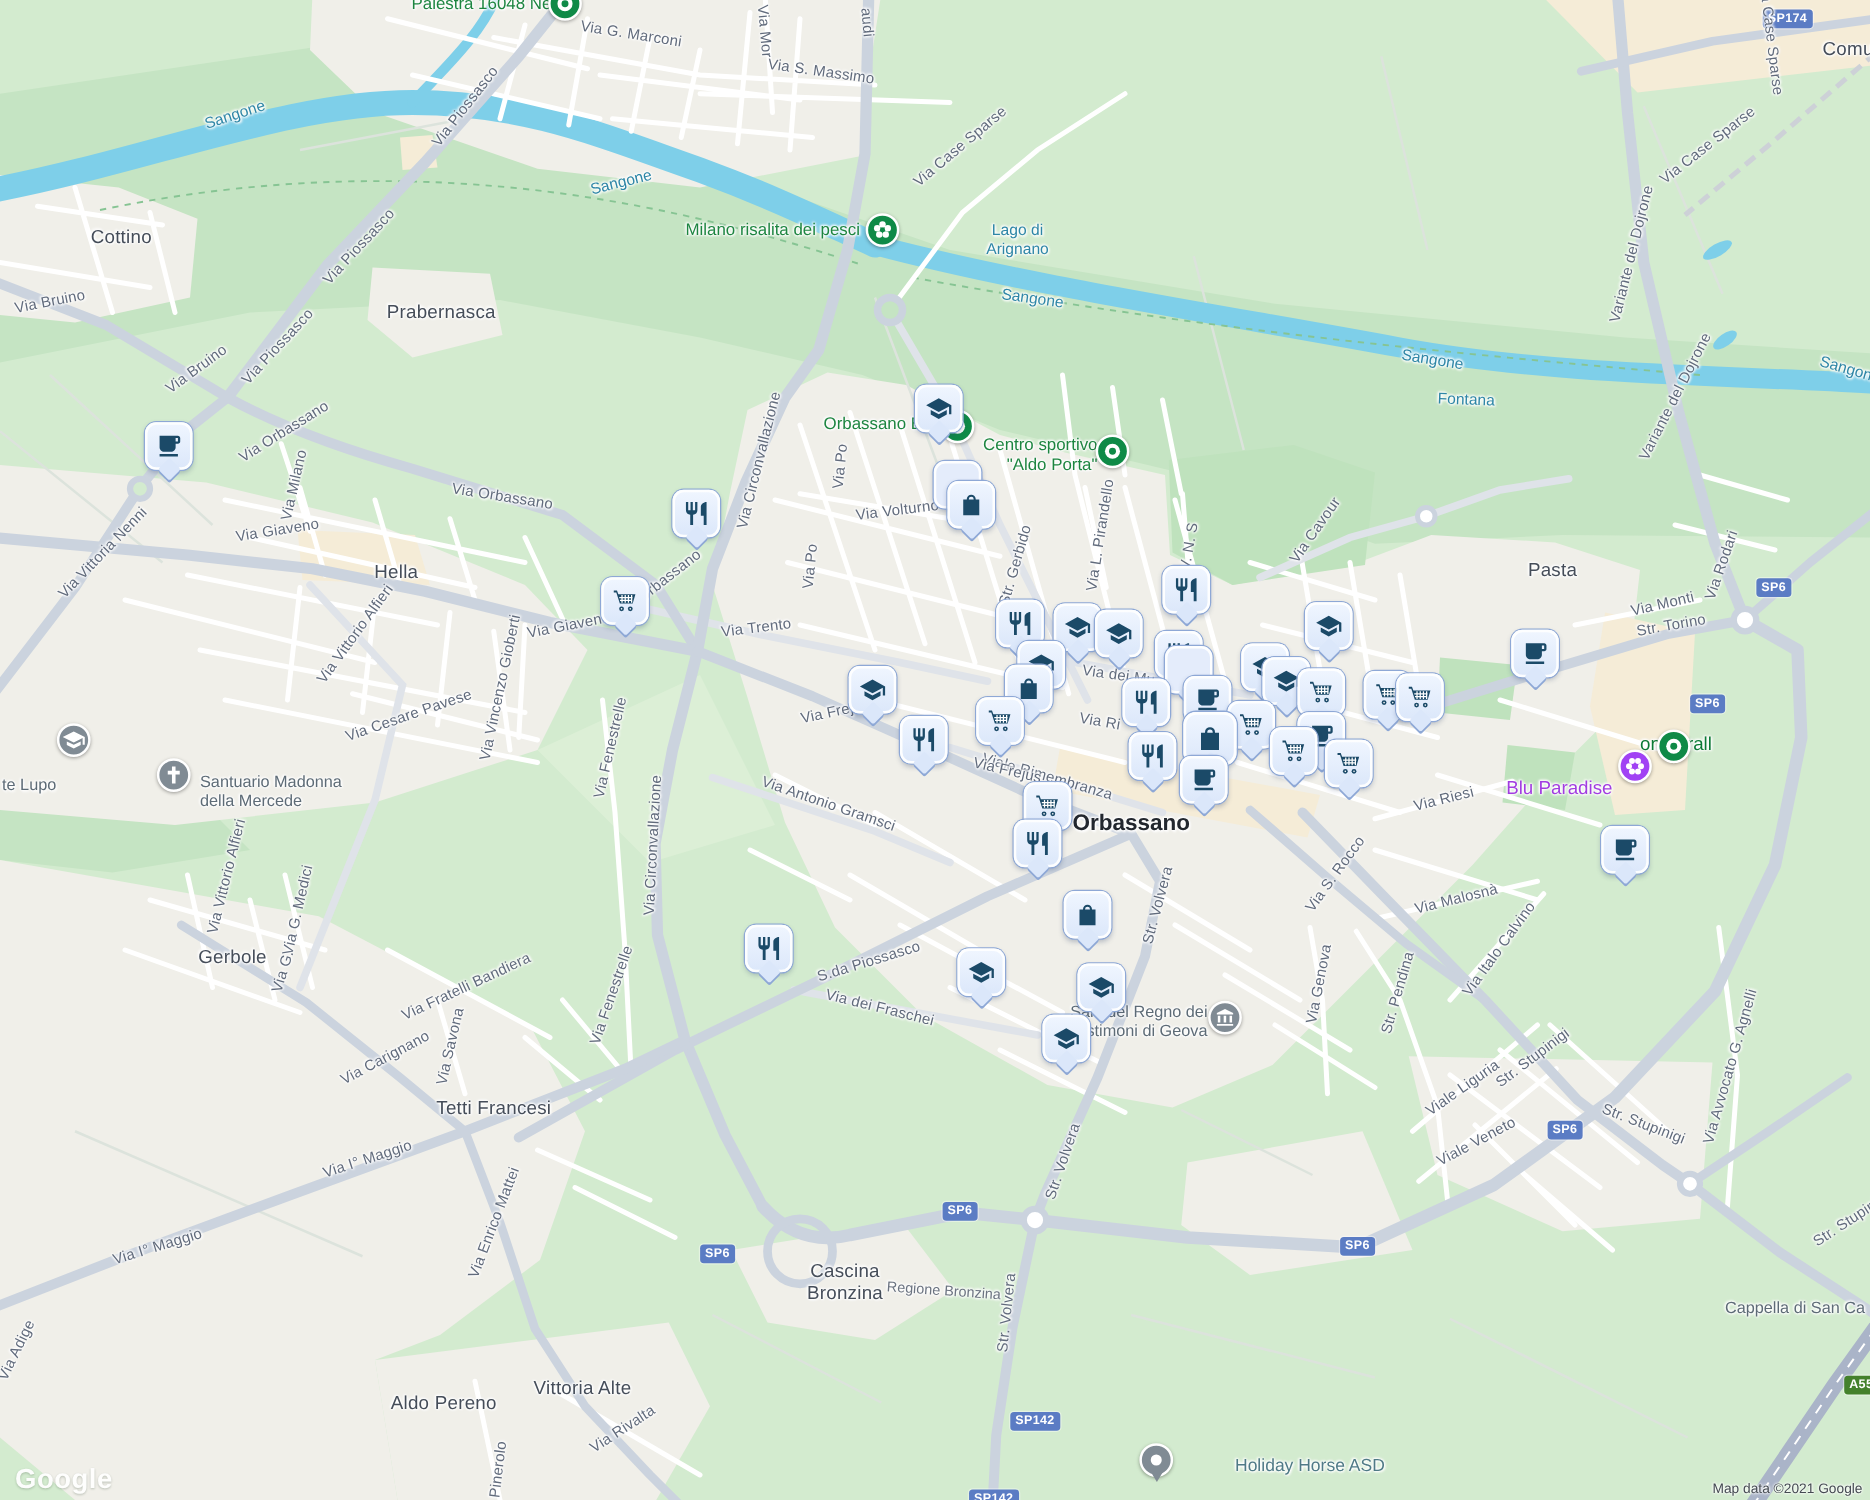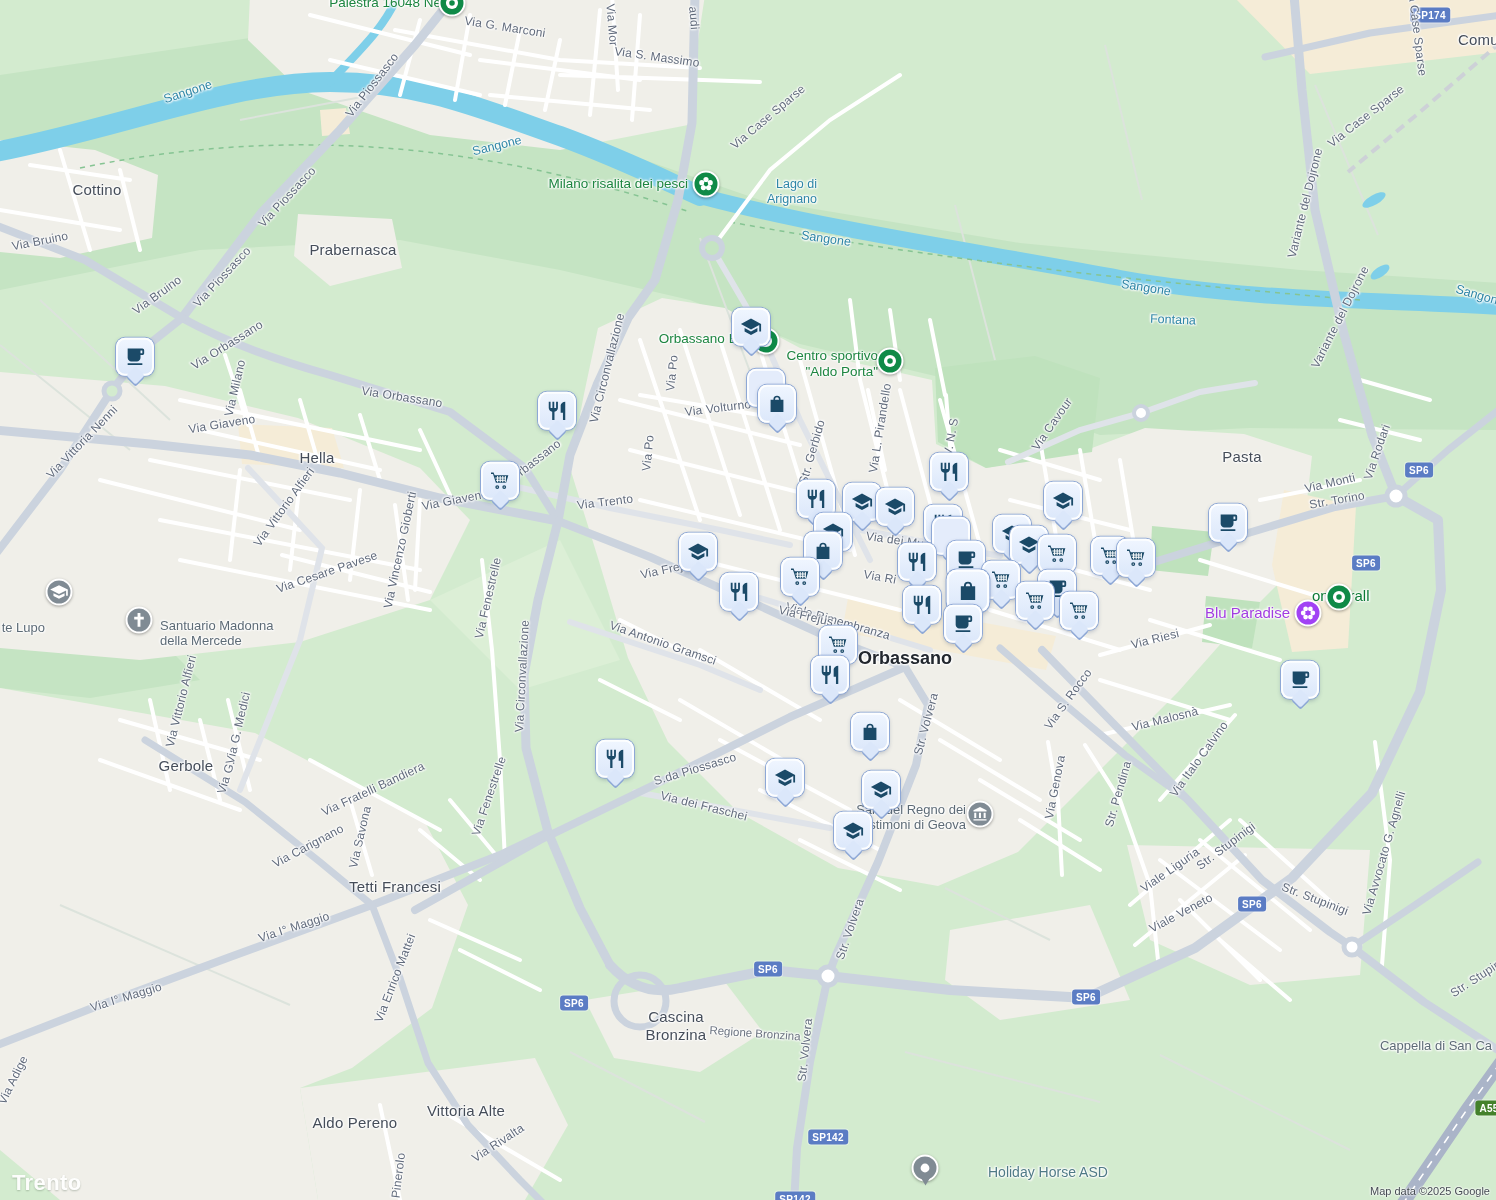--- a/index.html
+++ b/index.html
@@ -162,28 +162,28 @@
       <div class="lbl town" style="left: 466px; top: 1111px; transform: translate(-50%, -50%);">Vittoria Alte</div>
       <div class="lbl town" style="left: 676px; top: 1026px; transform: translate(-50%, -50%);">Cascina<br>Bronzina</div>
       <div class="lbl town" style="left: 1242px; top: 457px; transform: translate(-50%, -50%);">Pasta</div>
       <div class="lbl town" style="left: 1487px; top: 40px; transform: translate(-50%, -50%);">Comune</div>
       <div class="lbl area" style="left: 755px; top: 1034px; transform: translate(-50%, -50%) rotate(4deg);">Regione Bronzina</div>
       <div class="lbl water" style="left: 188px; top: 92px; transform: translate(-50%, -50%) rotate(-18deg);">Sangone</div>
       <div class="lbl water" style="left: 497px; top: 146px; transform: translate(-50%, -50%) rotate(-14deg);">Sangone</div>
       <div class="lbl water" style="left: 826px; top: 239px; transform: translate(-50%, -50%) rotate(8deg);">Sangone</div>
       <div class="lbl water" style="left: 1146px; top: 288px; transform: translate(-50%, -50%) rotate(9deg);">Sangone</div>
       <div class="lbl water" style="left: 1480px; top: 296px; transform: translate(-50%, -50%) rotate(16deg);">Sangone</div>
-      <div class="lbl water" style="left: 792px; top: 192px; transform: translate(-50%, -50%); text-align: right;">Lago di<br>Arignano</div>
+      <div class="lbl water" style="left: 814px; top: 192px; transform: translate(-50%, -50%);">Lago di<br>Arignano</div>
       <div class="lbl water" style="left: 1173px; top: 320px; transform: translate(-50%, -50%) rotate(2deg);">Fontana</div>
       <div class="lbl green" style="left: 390px; top: 3px; transform: translate(-50%, -50%);">Palestra 16048 New</div>
       <div class="lbl green" style="left: 688px; top: 184px; text-align: right; transform: translate(-100%, -50%);">Milano risalita dei pesci</div>
       <div class="lbl green" style="left: 878px; top: 364px; text-align: right; transform: translate(-100%, -50%);">Centro sportivo<br>"Aldo Porta"</div>
       <div class="lbl green" style="left: 702px; top: 339px; transform: translate(-50%, -50%);">Orbassano Bo</div>
       <div class="lbl greenD" style="left: 1312px; top: 596px; text-align: left; transform: translate(0px, -50%);">oneforall</div>
-      <div class="lbl purple" style="left: 1290px; top: 613px; text-align: left; transform: translate(-100%, -50%);">Blu Paradise</div>
+      <div class="lbl purple" style="left: 1290px; top: 631px; text-align: left; transform: translate(-100%, -50%);">Blu Paradise</div>
       <div class="lbl grayPoi" style="left: 45px; top: 592px; text-align: right; transform: translate(-100%, -50%); margin-top: 36px;">te Lupo</div>
       <div class="lbl grayPoi" style="left: 160px; top: 633px; text-align: left; transform: translate(0px, -50%);">Santuario Madonna<br>della Mercede</div>
       <div class="lbl grayPoi" style="left: 966px; top: 817px; text-align: right; transform: translate(-100%, -50%);">Sala del Regno dei<br>Testimoni di Geova</div>
       <div class="lbl grayPoi" style="left: 1436px; top: 1046px; transform: translate(-50%, -50%);">Cappella di San Ca</div>
       <div class="lbl tealPoi" style="left: 944px; top: 1172px; text-align: left; transform: translate(0px, -50%); margin-left: 44px;">Holiday Horse ASD</div>
       <div class="lbl road" style="left: 505px; top: 27px; transform: translate(-50%, -50%) rotate(9deg);">Via G. Marconi</div>
       <div class="lbl road" style="left: 657px; top: 57px; transform: translate(-50%, -50%) rotate(8deg);">Via S. Massimo</div>
       <div class="lbl road" style="left: 612px; top: 25px; transform: translate(-50%, -50%) rotate(85deg);">Via Mor</div>
       <div class="lbl road" style="left: 694px; top: 18px; transform: translate(-50%, -50%) rotate(85deg);">audi</div>
       <div class="lbl road" style="left: 768px; top: 117px; transform: translate(-50%, -50%) rotate(-40deg);">Via Case Sparse</div>
@@ -571,15 +571,15 @@
         <svg viewBox="0 0 24 24">
           <path d="M5 13.18v4L12 21l7-3.82v-4L12 17l-7-3.82zM12 3L1 9l11 6 9-4.91V17h2V9L12 3z"></path>
         </svg>
       </div>
       <div class="pin" style="left: 853px; top: 832px; z-index: 140;">
         <svg viewBox="0 0 24 24">
           <path d="M5 13.18v4L12 21l7-3.82v-4L12 17l-7-3.82zM12 3L1 9l11 6 9-4.91V17h2V9L12 3z"></path>
         </svg>
       </div>
     </div>
-  <div id="google-logo">Trento</div>
-  <div id="attribution">Map data ©2025 Google</div>
+  <div id="google-logo">Google</div>
+  <div id="attribution">Map data ©2021 Google</div>
 </div>
 
 </body></html>

